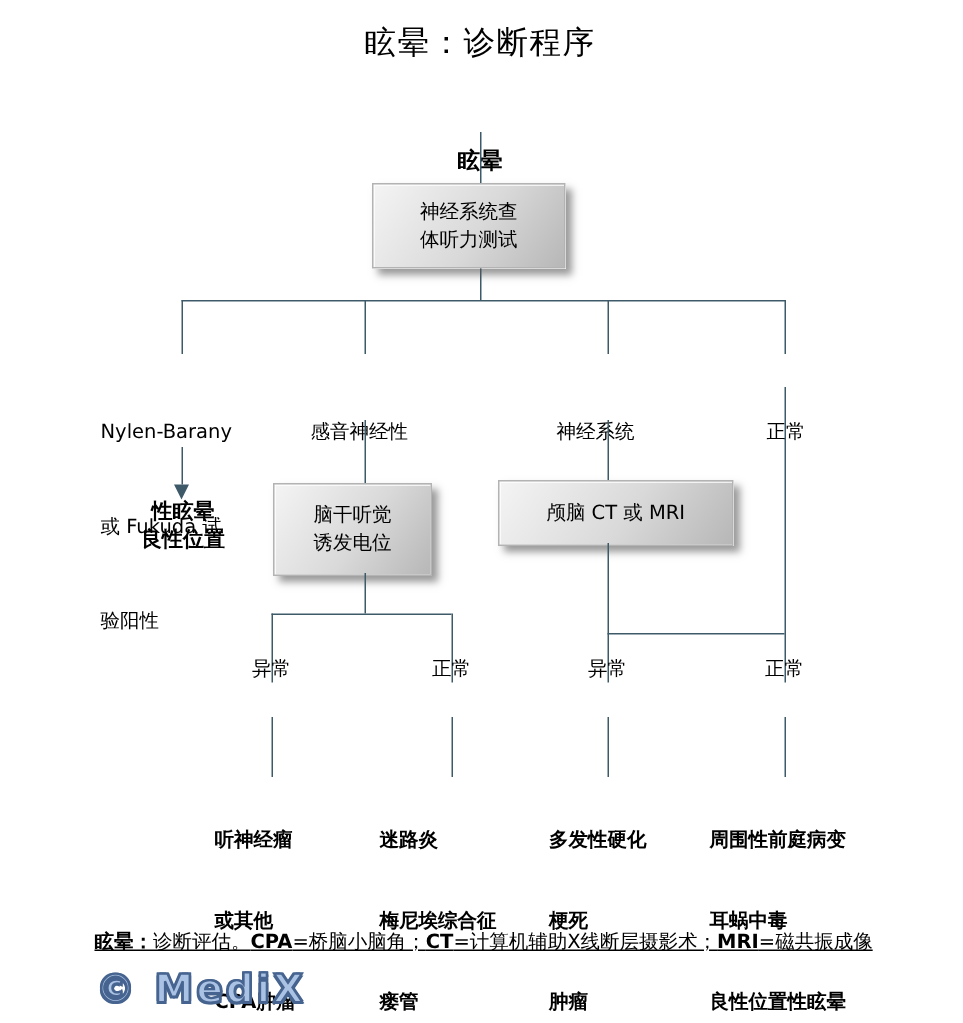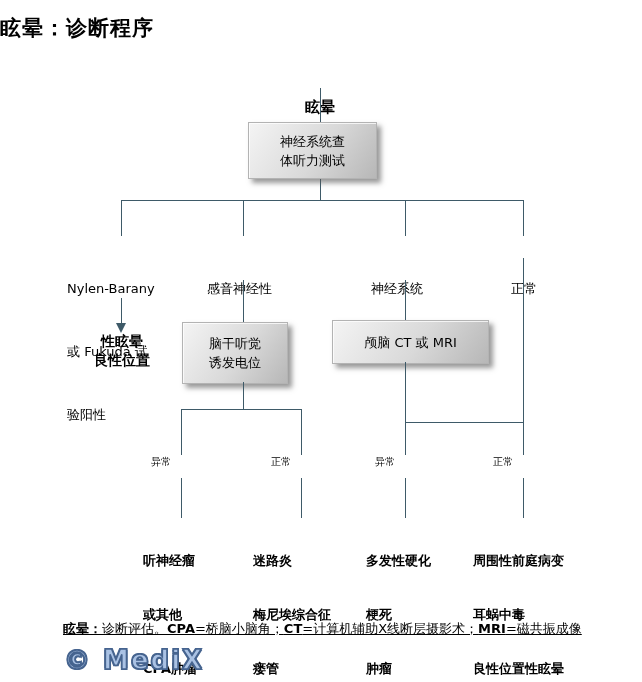--- a/index.html
+++ b/index.html
@@ -16,33 +16,33 @@
     border-top:10px solid #3e5a68;
   }
   .node-box{
     position:absolute;display:flex;align-items:center;justify-content:center;
     text-align:center;font-size:13px;line-height:19px;
     background:linear-gradient(125deg,#f4f4f4 0%,#d9d9d9 55%,#b7b7b7 100%);
     border:1px solid #b3b3b3;
     box-shadow:4px 4px 5px rgba(85,85,85,0.60), inset 1px 1px 0 rgba(255,255,255,0.75);
   }
   .title{
-    position:absolute;left:0;top:14px;width:640px;
-    font-size:21px;font-weight:bold;letter-spacing:1px;
+    position:absolute;left:0;top:14px;width:640px;text-align:center;
+    font-size:21px;font-weight:normal;letter-spacing:1px;
   }
   .root-node{
     position:absolute;left:270px;top:62px;width:100px;text-align:center;
     font-size:15px;font-weight:bold;margin-top:36px;
   }
   .blabel{position:absolute;font-size:13px;line-height:21px;white-space:pre;}
   .bold-node{
     position:absolute;left:62px;top:332px;width:120px;text-align:center;
     font-size:14px;font-weight:bold;line-height:19px;
   }
-  .rlabel{position:absolute;width:60px;text-align:left;font-size:10px;top:455px;}
+  .rlabel{position:absolute;width:60px;text-align:center;font-size:13px;top:437px;}
   .outcome{position:absolute;top:516px;font-size:13px;font-weight:bold;line-height:18px;white-space:pre;}
   .footer{position:absolute;left:63px;top:620px;width:560px;font-size:13px;line-height:17px;text-decoration:underline;}
   .footer .fb{font-weight:bold;}
   .logo{
     position:absolute;left:64px;top:645px;
     font-size:26px;font-weight:bold;letter-spacing:2px;
     color:#aac2e4;
     -webkit-text-stroke:1.5px #46648f;
     text-shadow:1px 1px 0 #46648f,-1px -1px 0 #46648f,1px -1px 0 #46648f,-1px 1px 0 #46648f;
   }

